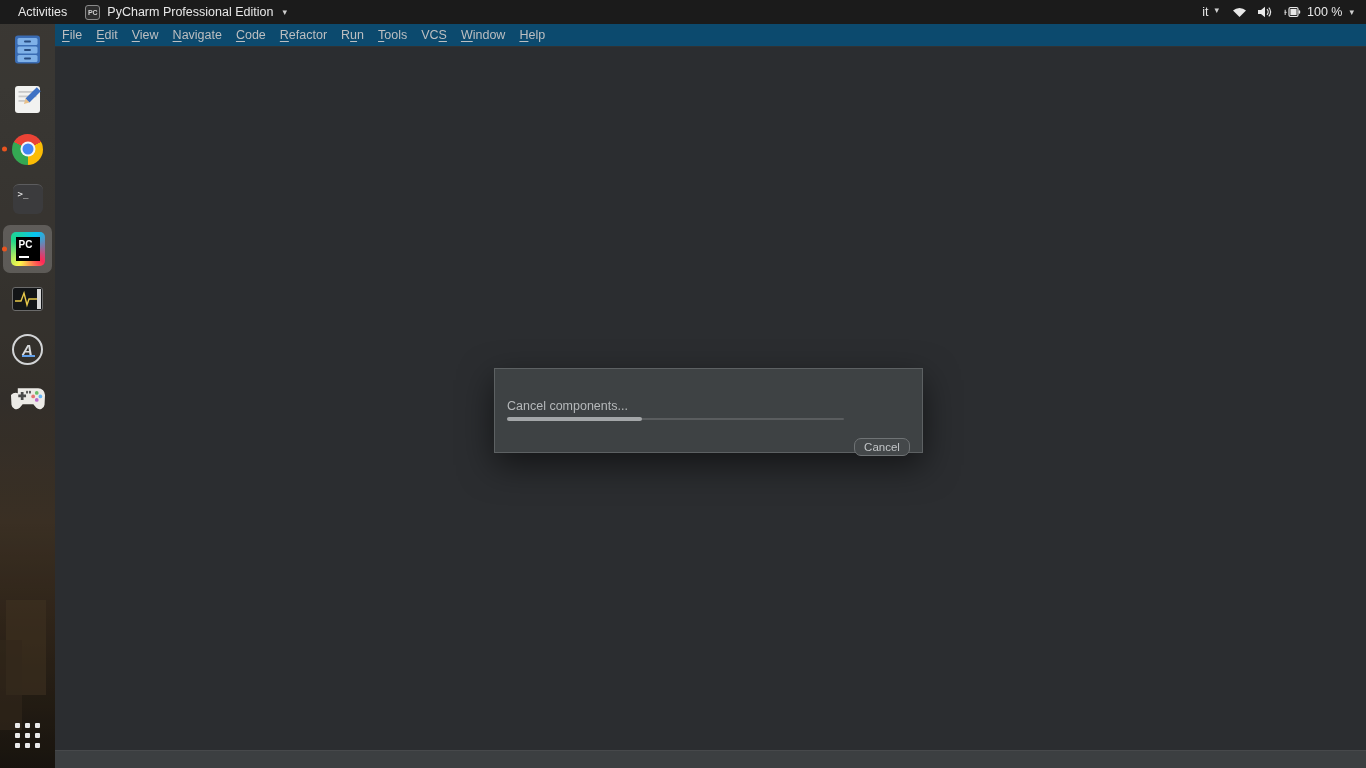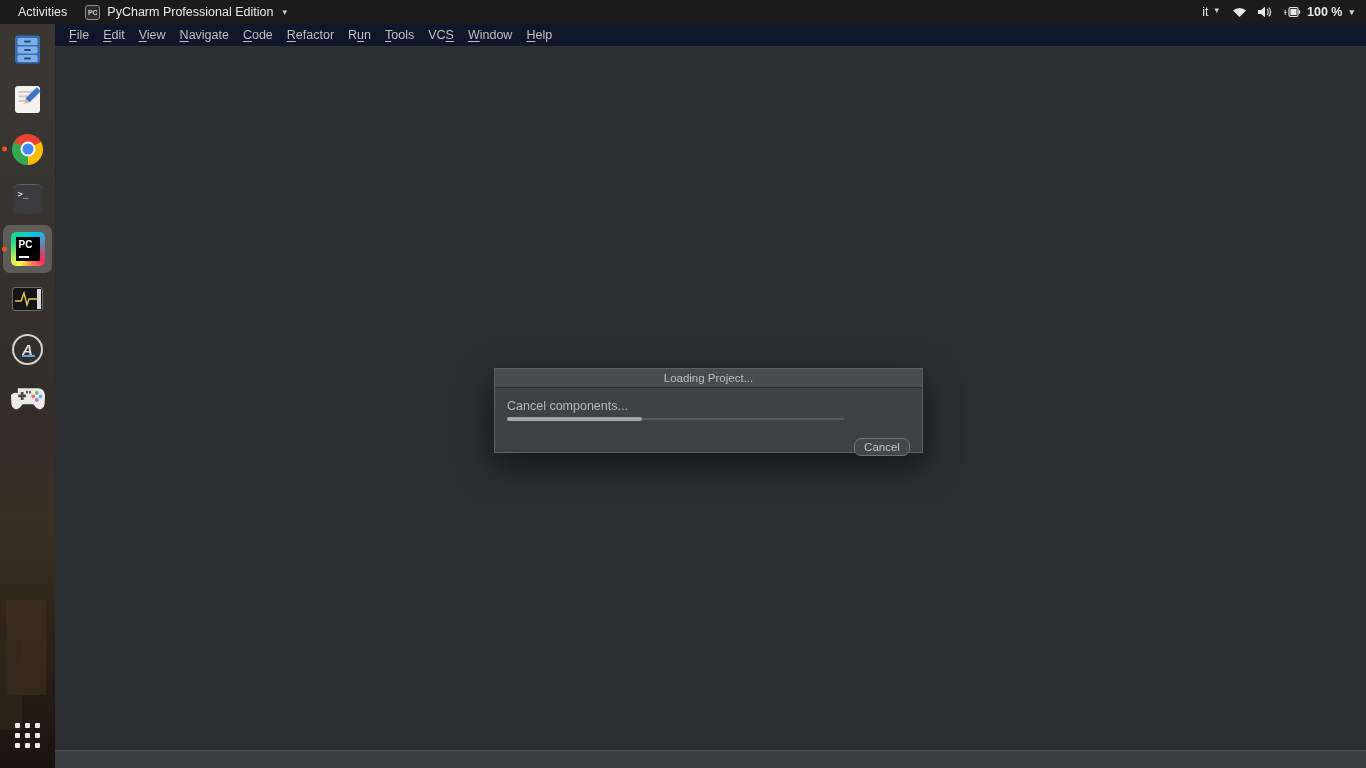--- a/index.html
+++ b/index.html
@@ -18,21 +18,21 @@
   .tb-left { display:flex; align-items:center; margin-left:14px; gap:14px; }
   .tb-activities { padding:0 4px; cursor:default; }
   .tb-appmenu { display:flex; align-items:center; gap:7px; }
   .tb-appicon { width:15px; height:15px; border-radius:3px; background:#2d2d2d; border:1px solid #8a8a8a;
     color:#cfcfcf; font-size:7px; font-weight:bold; display:flex; align-items:center; justify-content:center; }
   .tb-caret { font-size:9px; color:#cfcfcf; margin-left:2px; }
   .tb-center { position:absolute; left:0; right:0; text-align:center; pointer-events:none; }
   .tb-center span { pointer-events:auto; }
   .tb-right { margin-left:auto; display:flex; align-items:center; gap:13px; margin-right:12px; z-index:2; }
   .tb-kbd { display:flex; align-items:flex-start; gap:4px; }
-  .tb-sys { display:flex; align-items:center; gap:10px;font-weight:bold; }
+  .tb-sys { display:flex; align-items:center; gap:10px; }
   .tb-batgroup { display:flex; align-items:center; gap:5px; }
   .tb-icon svg { display:block; }
 
   
   .dock { position:absolute; left:0; top:24px; width:55px; height:744px; z-index:20;
     background:rgba(28,26,24,0.25); }
   .dock-item { width:55px; height:50px; display:flex; align-items:center; justify-content:center; position:relative; }
   .dock-dot { position:absolute; left:2px; top:50%; transform:translateY(-50%); width:5px; height:5px;
     border-radius:50%; background:#e9541f; }
   .dock-active { position:absolute; left:3px; top:1px; width:49px; height:48px; border-radius:7px;
@@ -71,22 +71,22 @@
   
   .pwindow { position:absolute; left:55px; top:24px; width:1311px; height:744px; display:flex; flex-direction:column; z-index:10; }
   .titlebar { height:31px; background:linear-gradient(#e9ebed,#d9dbdd); border-bottom:1px solid #a6a8aa;
     position:relative; display:flex; align-items:center; flex:0 0 auto; }
   .win-title { position:absolute; left:0; right:0; text-align:center; font-weight:bold; font-size:13px; color:#3a3a3a; }
   .wc { display:flex; align-items:center; gap:17px; margin-left:8px; z-index:2; }
   .btn-close { width:19px; height:19px; border-radius:50%; background:#e9541f;
     display:flex; align-items:center; justify-content:center; }
   .btn-min, .btn-max { width:13px; height:13px; display:flex; align-items:flex-end; justify-content:center; }
 
-  .menubar { height:23px; background:#0f172a; border-bottom:1px solid #303335; display:flex; align-items:center;
-    padding-left:7px; flex:0 0 auto; }
+  .menubar { height:23px; background:#0c4a6e; border-bottom:1px solid #303335; display:flex; align-items:center;
+    flex:0 0 auto; }
   .menu-item { color:#bdbfc1; font-size:12.5px; padding:0 7px; cursor:default; }
   .menu-item .mn { text-decoration:underline; text-underline-offset:2px; }
 
   .editor-area { flex:1 1 auto; background:#2b2d30; }
   .statusbar { height:18px; background:#3c3f41; border-top:1px solid #47494b; flex:0 0 auto; }
 
   
   .dialog { position:absolute; left:494px; top:368px; width:429px; height:85px; background:#3e4244;
     border:1px solid #5d6163; box-shadow:0 12px 34px rgba(0,0,0,0.55); z-index:40; }
   .dialog-titlebar { height:19px; background:#484c4e; border-bottom:1px solid #2e3032; text-align:center;
@@ -258,20 +258,19 @@
       <span class="menu-item">VC<span class="mn">S</span></span>
       <span class="menu-item"><span class="mn">W</span>indow</span>
       <span class="menu-item"><span class="mn">H</span>elp</span>
     </div>
 
   <div class="editor-area"></div>
   <div class="statusbar"></div>
 </div>
 
 <div class="dialog">
-  <div class="dialog-titlebar">Loading Project...</div>
   <div class="dialog-msg">Cancel components...</div>
   <div class="progress">
     <div class="track"></div>
     <div class="fill" id="progress-fill" style="width: 40%;"></div>
   </div>
   <div class="cancel-btn">Cancel</div>
 </div>
 
 </body></html>

